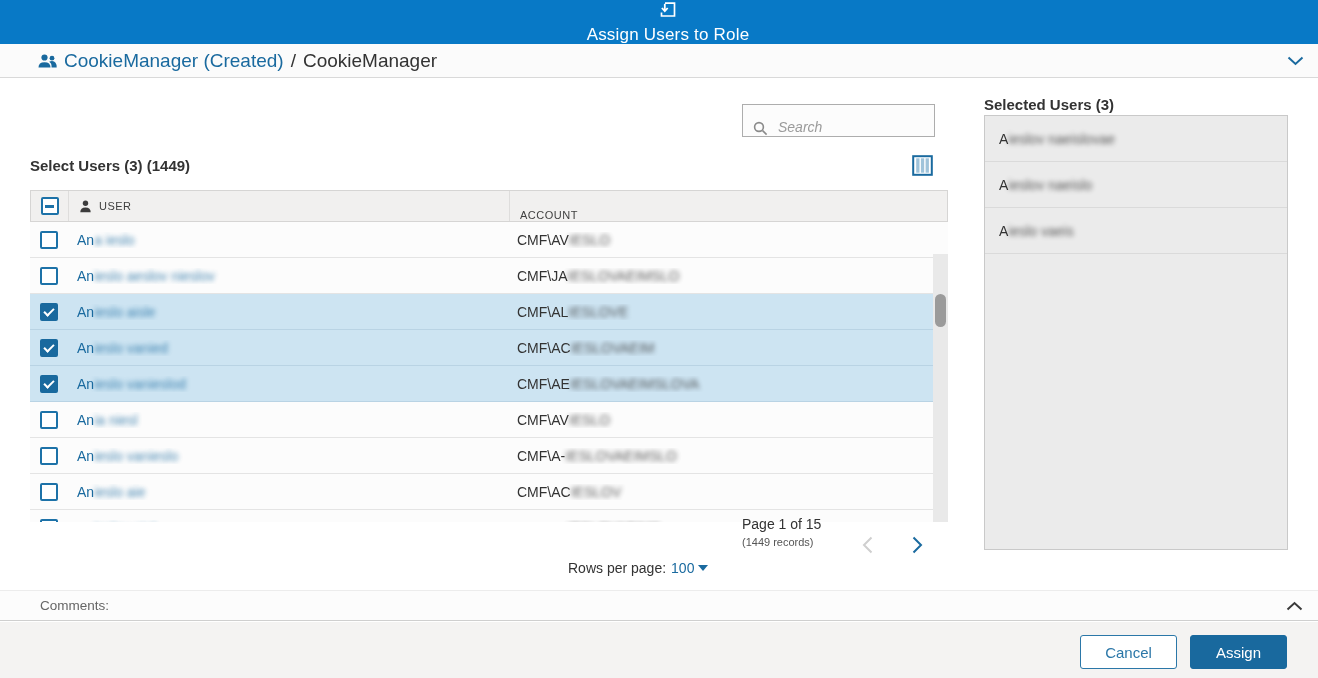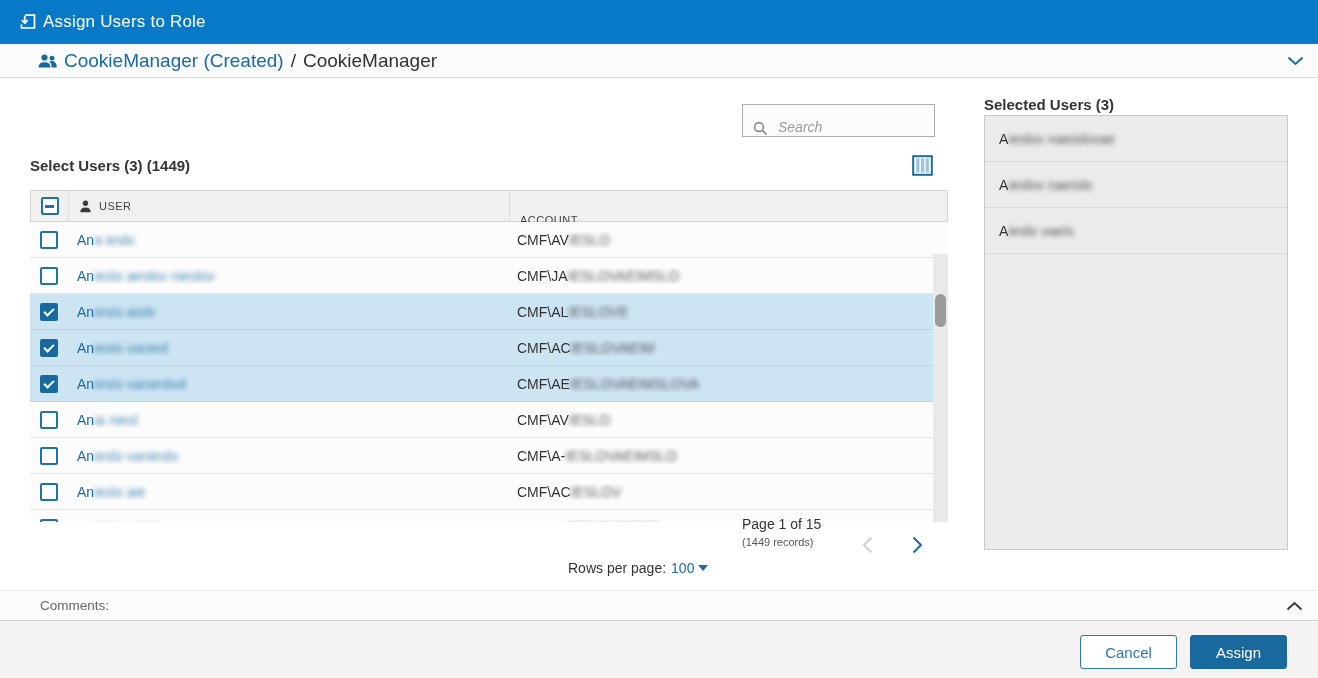--- a/index.html
+++ b/index.html
@@ -1,20 +1,20 @@
 <!DOCTYPE html>
 <html style="--header_blue: #0879c6; --link_blue: #1a6a9f; --accent_blue: #19699e; --selected_row: #cde4f2;"><head>
 <meta charset="utf-8">
 <style>
   html,body{margin:0;padding:0;background:#e9e9e9;font-family:"Liberation Sans",sans-serif;}
   .app{position:relative;width:1318px;height:678px;background:#fff;overflow:hidden;}
 
   
   .titlebar{position:absolute;top:0;left:0;right:0;height:44px;background:var(--header_blue,#0879c6);
-    display:flex;align-items:center;padding-left:18px;gap:5px;box-sizing:border-box;}
+    display:flex;align-items:center;padding-left:18px;gap:5px;box-sizing:border-box;flex-direction:column;}
   .titlebar .title{color:#fff;font-size:17px;letter-spacing:.2px;}
 
   
   .breadcrumb{position:absolute;top:44px;left:0;right:0;height:34px;background:#fbfbfb;
     border-bottom:1px solid #d9d9d9;display:flex;align-items:center;padding:0 14px 0 38px;
     gap:7px;font-size:19px;box-sizing:border-box;}
   .breadcrumb .link{color:var(--link_blue,#1a6a9f);cursor:pointer;}
   .breadcrumb .sep,.breadcrumb .current{color:#333;}
   .breadcrumb .collapse{margin-left:auto;cursor:pointer;display:flex;align-items:center;}
 
@@ -26,21 +26,21 @@
   .search-box input::placeholder{color:#9b9b9b;font-style:italic;}
 
   .select-label{position:absolute;left:30px;top:157px;font-size:15px;font-weight:700;color:#333;}
   .columns-btn{position:absolute;left:911px;top:155px;width:22px;height:22px;cursor:pointer;background:none;border:none;padding:0;}
 
   
   .table{position:absolute;left:30px;top:190px;width:918px;height:332px;overflow:hidden;background:#0369a1;}
   .thead{height:32px;background:#f1f0ef;border:1px solid #d6d5d4;box-sizing:border-box;display:flex;align-items:stretch;}
   .th-check{width:37px;display:flex;align-items:center;justify-content:center;border-right:1px solid #dedddc;}
   .th-user{flex:0 0 430px;display:flex;align-items:center;gap:7px;padding-left:10px;border-right:1px solid #dedddc;}
-  .th-account{flex:1;display:flex;align-items:flex-start;padding-left:10px;margin-top:23px;}
+  .th-account{flex:1;display:flex;align-items:flex-end;padding-left:10px;margin-top:23px;}
   .th-label{font-size:11px;color:#3f3f3f;letter-spacing:.5px;}
   .tbody{position:relative;height:300px;overflow:hidden;}
   .trow{height:35px;display:flex;align-items:center;background:#fcfcfc;border-bottom:1px solid #e4e4e4;cursor:pointer;}
   .trow.selected{background:var(--selected_row,#cde4f2);border-bottom-color:#b9d3e4;}
   .cell-check{width:37px;display:flex;justify-content:center;flex:none;}
   .cell-user{flex:0 0 430px;padding-left:10px;font-size:14px;overflow:hidden;white-space:nowrap;}
   .cell-account{flex:1;padding-left:10px;font-size:14px;color:#333;overflow:hidden;white-space:nowrap;}
   .ulink{color:var(--link_blue,#1a6a9f);text-decoration:none;}
   .blur{filter:blur(2.6px);opacity:.8;}
 

